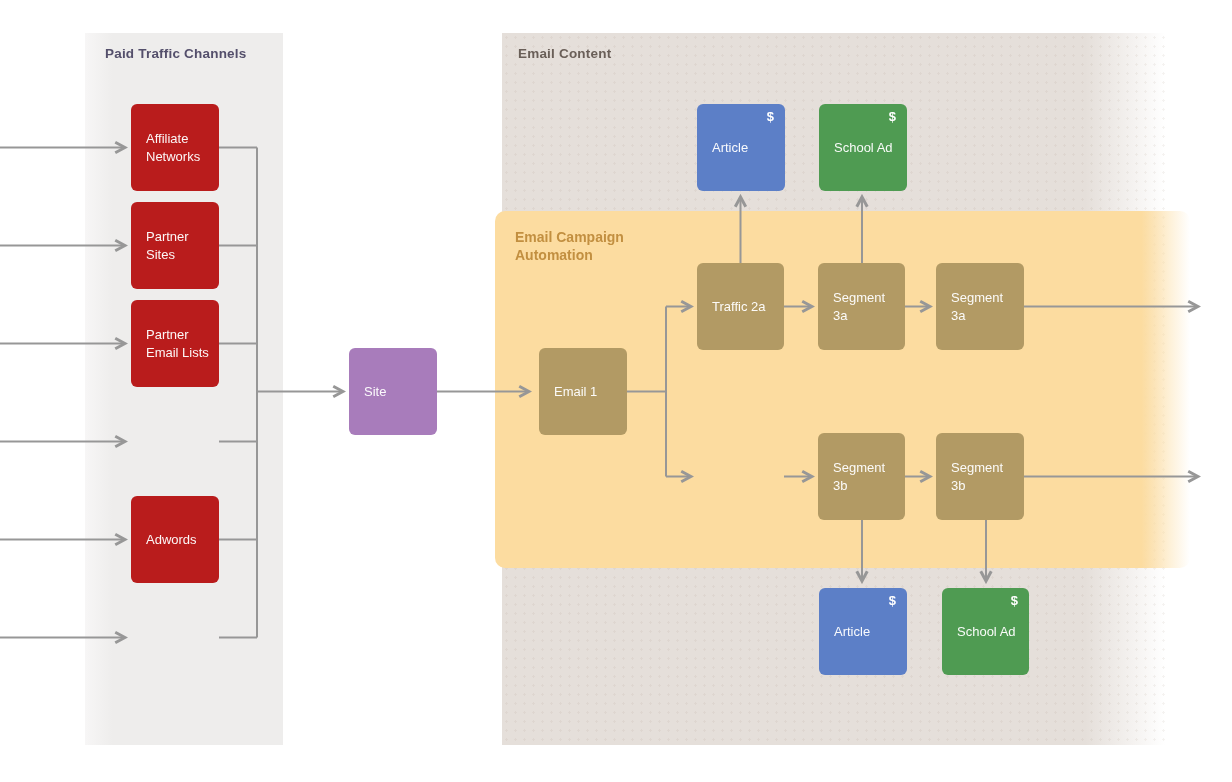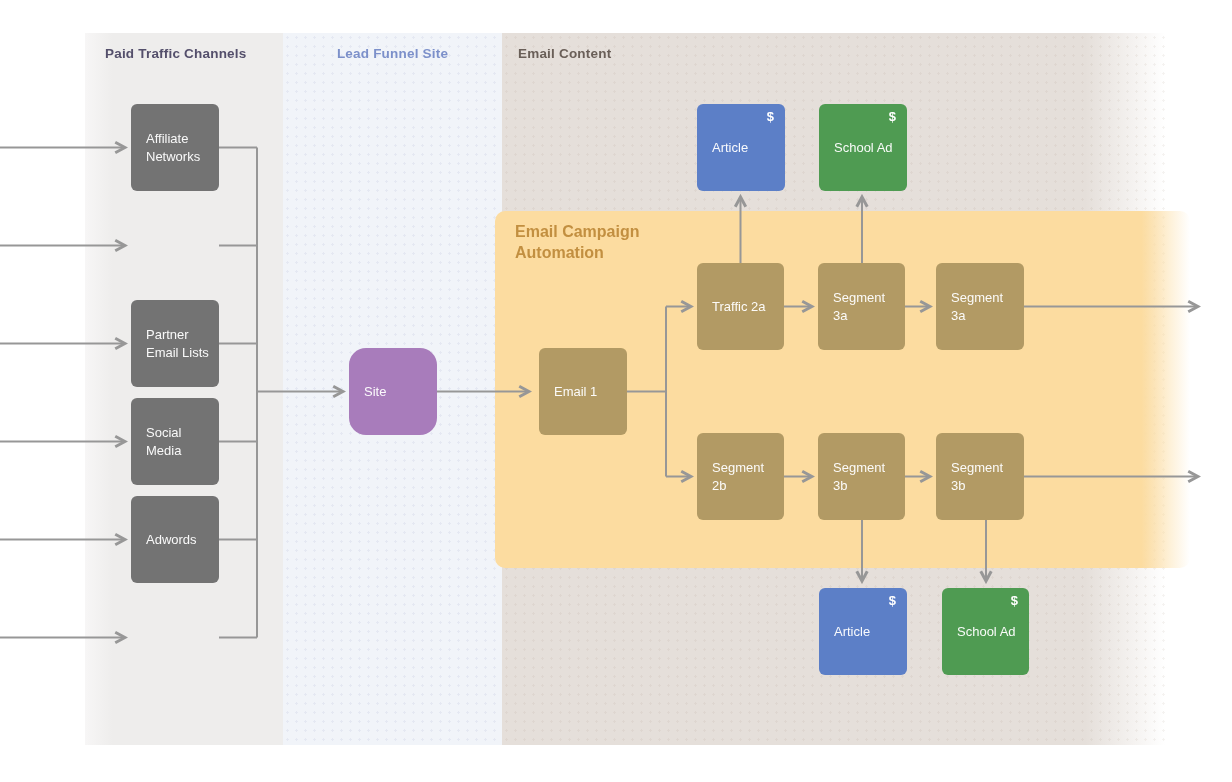--- a/index.html
+++ b/index.html
@@ -32,55 +32,52 @@
   .col1 .col-header{left:20px;color:#544f6b;}
   .col2 .col-header{left:0;width:100%;text-align:center;color:#7c90ca;}
   .col3 .col-header{left:16px;color:#6a5f58;}
   
   .panel{
     position:absolute;left:495px;top:211px;width:695px;height:357px;
     border-radius:10px;
     background:linear-gradient(to right,#fcdca0 0%,#fcdca0 93%,rgba(252,220,160,0) 100%);
   }
   .panel-label{
-    position:absolute;left:20px;top:11px;width:150px;
-    font-size:16px;font-weight:700;line-height:1.3;color:#c28f40;
+    position:absolute;left:20px;top:17px;width:150px;
+    font-size:14px;font-weight:700;line-height:1.3;color:#c28f40;
   }
   
   .edges{position:absolute;left:0;top:0;z-index:2;}
   .edges path{stroke:#979797;stroke-width:2;fill:none;}
   
   .node{
     position:absolute;width:88px;height:87px;border-radius:6px;z-index:3;
     display:flex;align-items:center;box-sizing:border-box;
     padding-left:15px;padding-right:6px;
   }
   .node .node-label{
     font-size:13px;line-height:1.35;color:rgba(255,255,255,0.96);
   }
-  .purple{background:#737373;}
-  .lav{background:#a87cbb;border-radius:17px;}
+  .purple{background:#b91c1c;}
+  .lav{background:#a87cbb;}
   .gold{background:#b29a64;}
   .blue{background:#5c7fc7;}
   .green{background:#4f9b52;}
   .dollar{
     position:absolute;top:5px;right:11px;
     font-size:13px;font-weight:700;color:#ffffff;
   }
 </style>
 </head>
 <body>
 
 <div class="stage">
 
   <div class="col col1">
     <div class="col-header">Paid Traffic Channels</div>
-  </div>
-  <div class="col col2">
-    <div class="col-header">Lead Funnel Site</div>
   </div>
   <div class="col col3">
     <div class="col-header">Email Content</div>
   </div>
 
   <div class="panel">
     <div class="panel-label">Email Campaign Automation</div>
   </div>
 
   <svg class="edges" width="1232" height="782" viewBox="0 0 1232 782">
@@ -124,48 +121,45 @@
     <path d="M740.5,263 V197" marker-end="url(#arw)"></path>
     <path d="M862,263 V197" marker-end="url(#arw)"></path>
 
     <path d="M862,520 V581" marker-end="url(#arw)"></path>
     <path d="M986,520 V581" marker-end="url(#arw)"></path>
   </svg>
 
   <div class="node purple" style="left:131px;top:104px">
     <span class="node-label">Affiliate Networks</span>
   </div>
+  <div class="node purple" style="left:131px;top:202px">
+    <span class="node-label">Partner Sites</span>
+  </div>
   <div class="node purple" style="left:131px;top:300px">
     <span class="node-label">Partner Email Lists</span>
-  </div>
-  <div class="node purple" style="left:131px;top:398px">
-    <span class="node-label">Social Media</span>
   </div>
   <div class="node purple" style="left:131px;top:496px">
     <span class="node-label">Adwords</span>
   </div>
 
   <div class="node lav" style="left:349px;top:348px">
     <span class="node-label">Site</span>
   </div>
 
   <div class="node gold" style="left:539px;top:348px">
     <span class="node-label">Email 1</span>
   </div>
   <div class="node gold" style="left:697px;top:263px;width:87px">
     <span class="node-label">Traffic 2a</span>
   </div>
   <div class="node gold" style="left:818px;top:263px;width:87px">
     <span class="node-label">Segment 3a</span>
   </div>
   <div class="node gold" style="left:936px;top:263px">
     <span class="node-label">Segment 3a</span>
-  </div>
-  <div class="node gold" style="left:697px;top:433px;width:87px">
-    <span class="node-label">Segment 2b</span>
   </div>
   <div class="node gold" style="left:818px;top:433px;width:87px">
     <span class="node-label">Segment 3b</span>
   </div>
   <div class="node gold" style="left:936px;top:433px">
     <span class="node-label">Segment 3b</span>
   </div>
 
   <div class="node blue" style="left:697px;top:104px">
     <span class="dollar">$</span>

